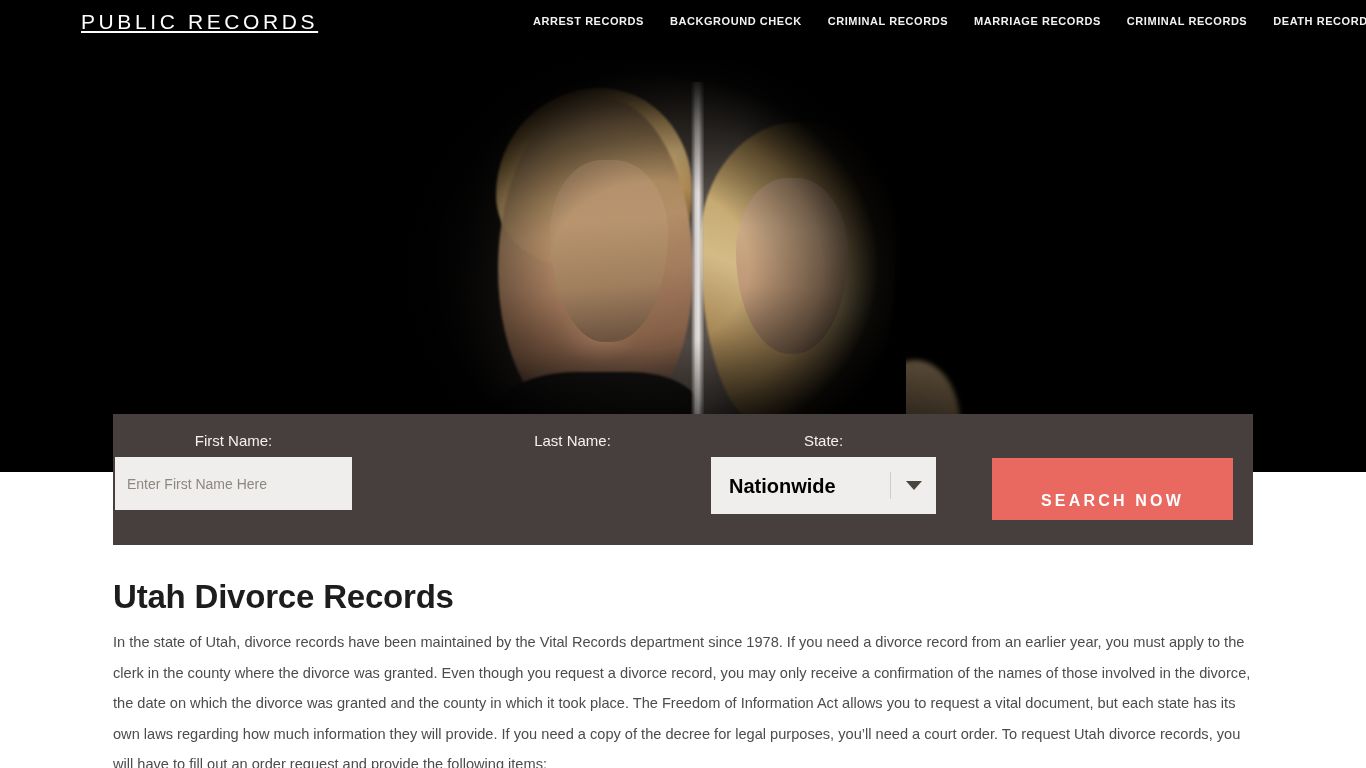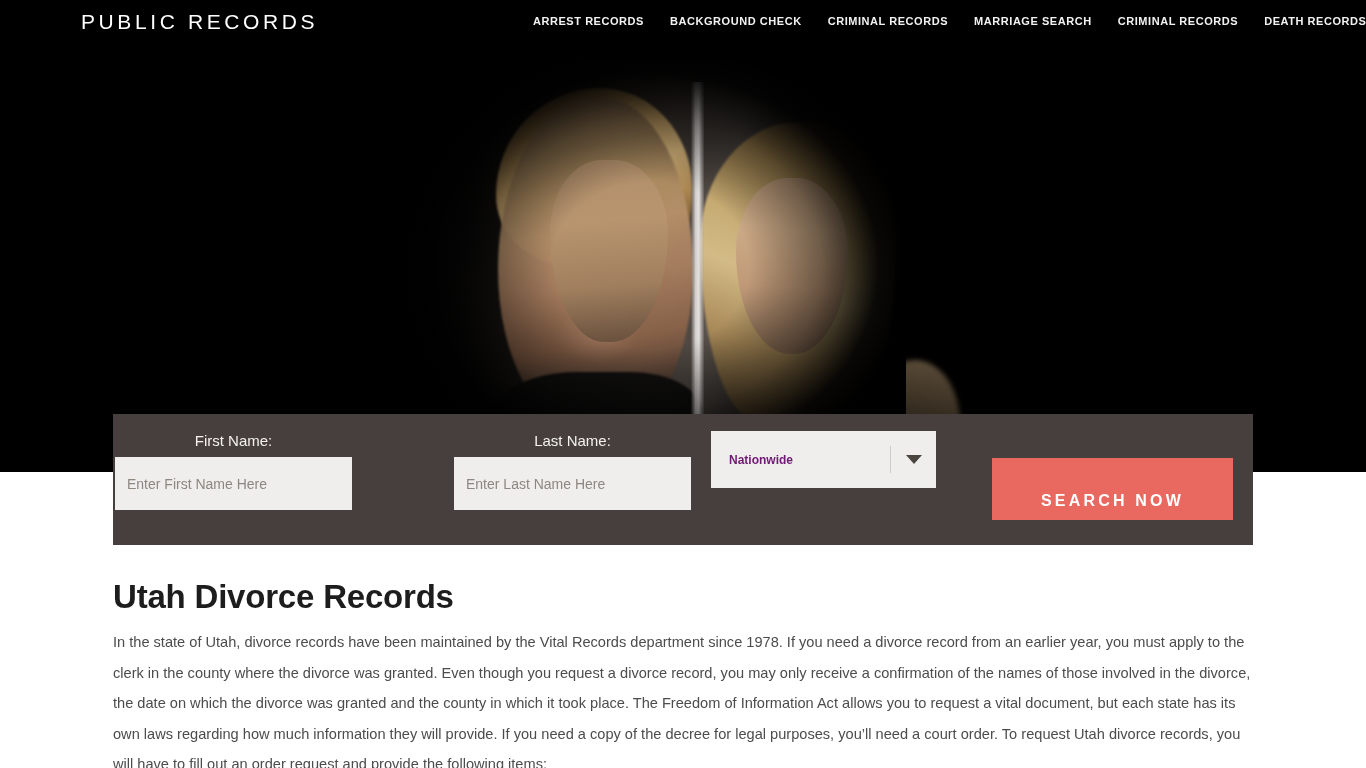--- a/index.html
+++ b/index.html
@@ -34,20 +34,21 @@
   }
   .logo {
     position: absolute;
     left: 81px; top: 9px;
     font-size: 21px;
     font-weight: 400;
     letter-spacing: 3.6px;
     color: #ffffff;
     white-space: nowrap;
     line-height: 26px;
+    text-decoration: underline;
   }
   .nav {
     position: absolute;
     left: 533px; top: 14px;
     display: flex;
     align-items: center;
     gap: 8px;
     white-space: nowrap;
   }
   .nav a {
@@ -210,23 +211,23 @@
 
   .select-wrap {
     position: relative;
     width: 225px;
     height: 57px;
     background: #efeeec;
     display: flex;
     align-items: center;
   }
   .select-value {
-    font-size: 12px;
+    font-size: 20px;
     font-weight: bold;
-    color: #701a75;
+    color: #000000;
     padding-left: 18px;
     line-height: 20px;
   }
   .select-divider {
     position: absolute;
     right: 45px; top: 15px;
     width: 1px; height: 27px;
     background: #cfcdca;
   }
   .select-arrow {
@@ -298,39 +299,39 @@
       <div class="photo-mask"></div>
     </div>
   </div>
 
   <div class="topbar">
     <div class="logo">PUBLIC RECORDS</div>
     <nav class="nav">
       <a href="#">ARREST RECORDS</a>
       <a href="#">BACKGROUND CHECK</a>
       <a href="#">CRIMINAL RECORDS</a>
-      <a href="#">MARRIAGE SEARCH</a>
+      <a href="#">MARRIAGE RECORDS</a>
       <a href="#">CRIMINAL RECORDS</a>
       <a href="#">DEATH RECORDS</a>
     </nav>
   </div>
 
   <div class="search-panel">
 
     <div class="field-group grp-first">
       <div class="field-label">First Name:</div>
       <input class="text-input" type="text" placeholder="Enter First Name Here" style="">
     </div>
 
     <div class="field-group grp-last">
       <div class="field-label">Last Name:</div>
-      <input class="text-input" type="text" placeholder="Enter Last Name Here" style="">
     </div>
 
     <div class="field-group grp-state">
+      <div class="field-label">State:</div>
       <div class="select-wrap">
         <span class="select-value">Nationwide</span>
         <span class="select-divider"></span>
         <span class="select-arrow"></span>
       </div>
     </div>
 
     <div class="field-group grp-btn">
       <button class="search-btn">SEARCH NOW</button>
     </div>

